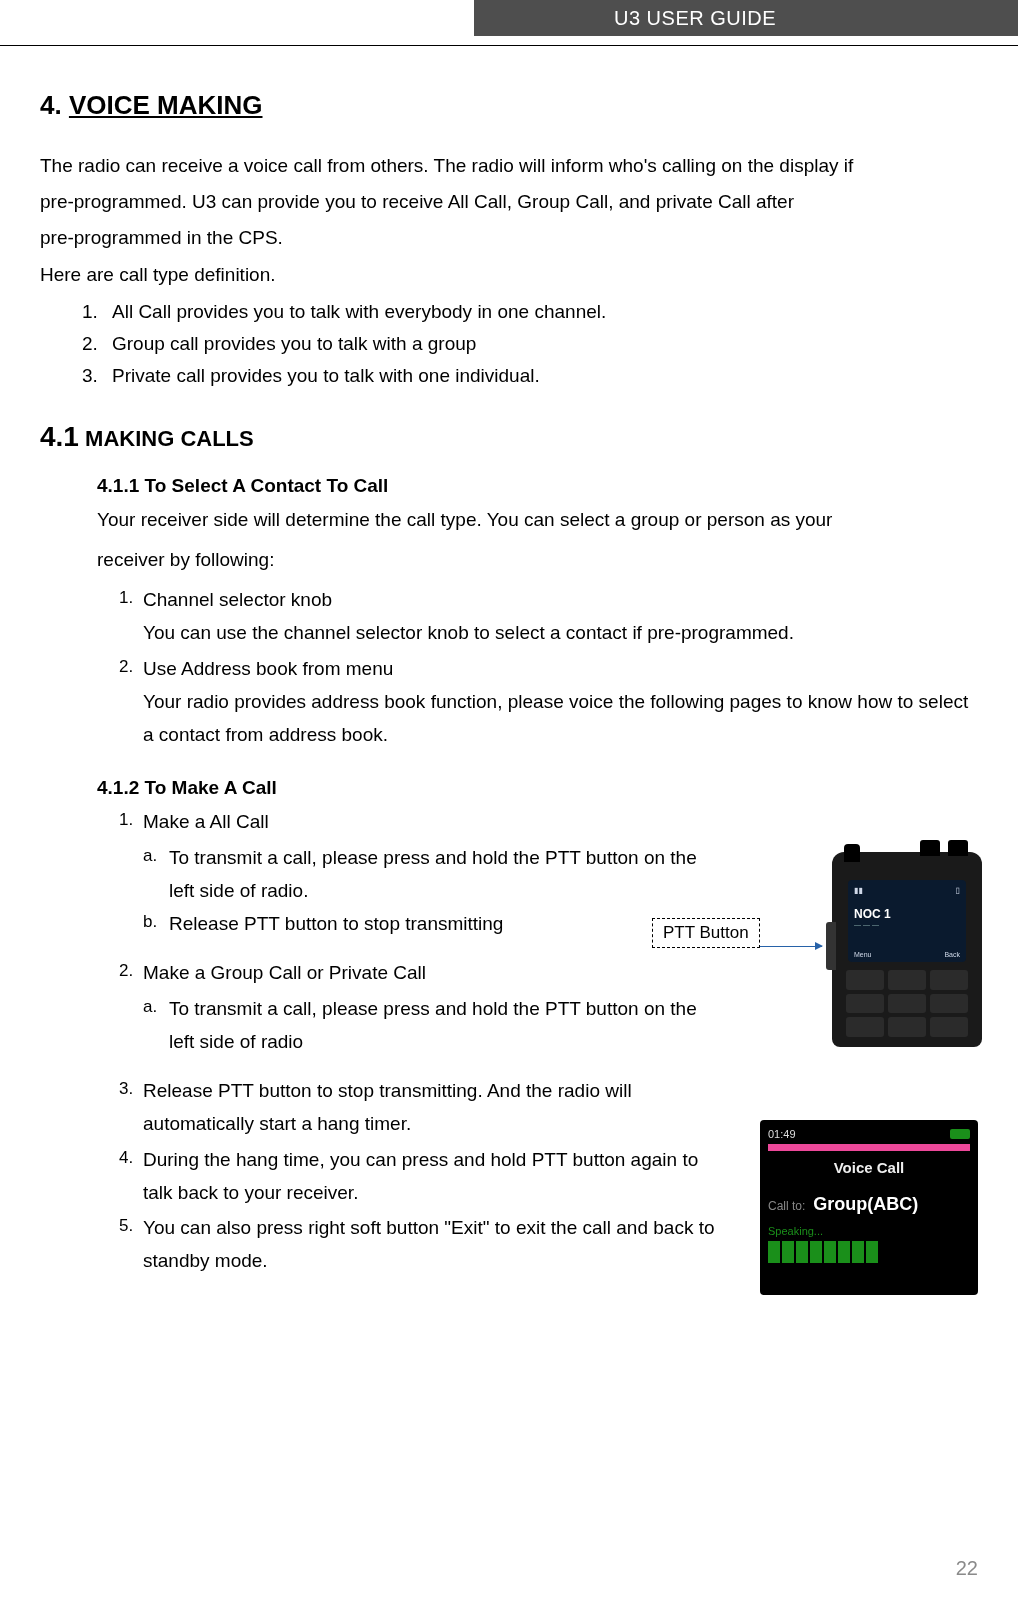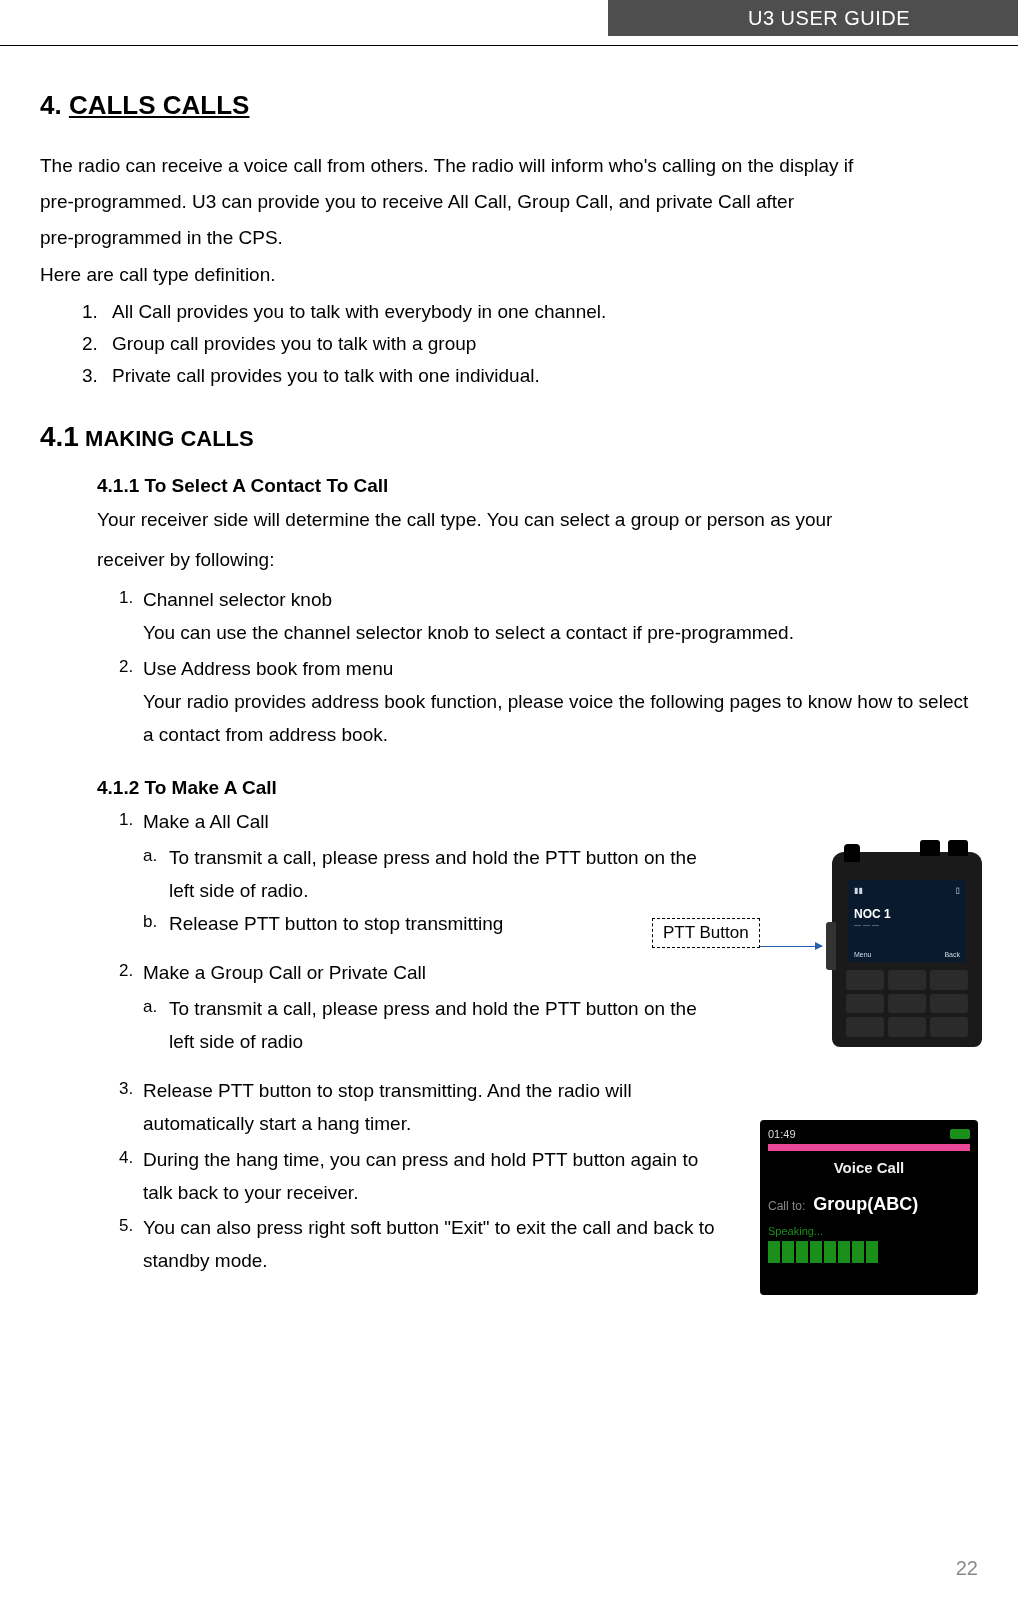--- a/index.html
+++ b/index.html
@@ -8,21 +8,21 @@
       width: 1018px;
       height: 1600px;
       background: #fff;
       color: #000;
       position: relative;
     }
     .header-bar {
       position: absolute;
       top: 0;
       right: 0;
-      width: 410px;
+      width: 544px;
       height: 36px;
       background: #4e4e4e;
       color: #fff;
       font-size: 20px;
       display: flex;
       align-items: center;
       padding-left: 140px;
       letter-spacing: 0.5px;
     }
     .header-divider {
@@ -232,21 +232,21 @@
 <div class="header-bar">
   <span>U3 USER GUIDE</span>
 </div>
 <div class="header-divider"></div>
 
 <div class="content">
 
   <h1 class="main-heading">
     <span class="section-number">4.</span>
     <span> </span>
-    <span class="underlined">CALLS CALLS</span>
+    <span class="underlined">VOICE MAKING</span>
   </h1>
 
   <p class="intro-text">The radio can receive a voice call from others. The radio will inform who's calling on the display if</p>
   <p class="intro-text">pre-programmed. U3 can provide you to receive All Call, Group Call, and private Call after</p>
   <p class="intro-text">pre-programmed in the CPS.</p>
   <p class="intro-text">Here are call type definition.</p>
 
   <ul class="def-list">
     <li>
         <span class="num">1.</span>

